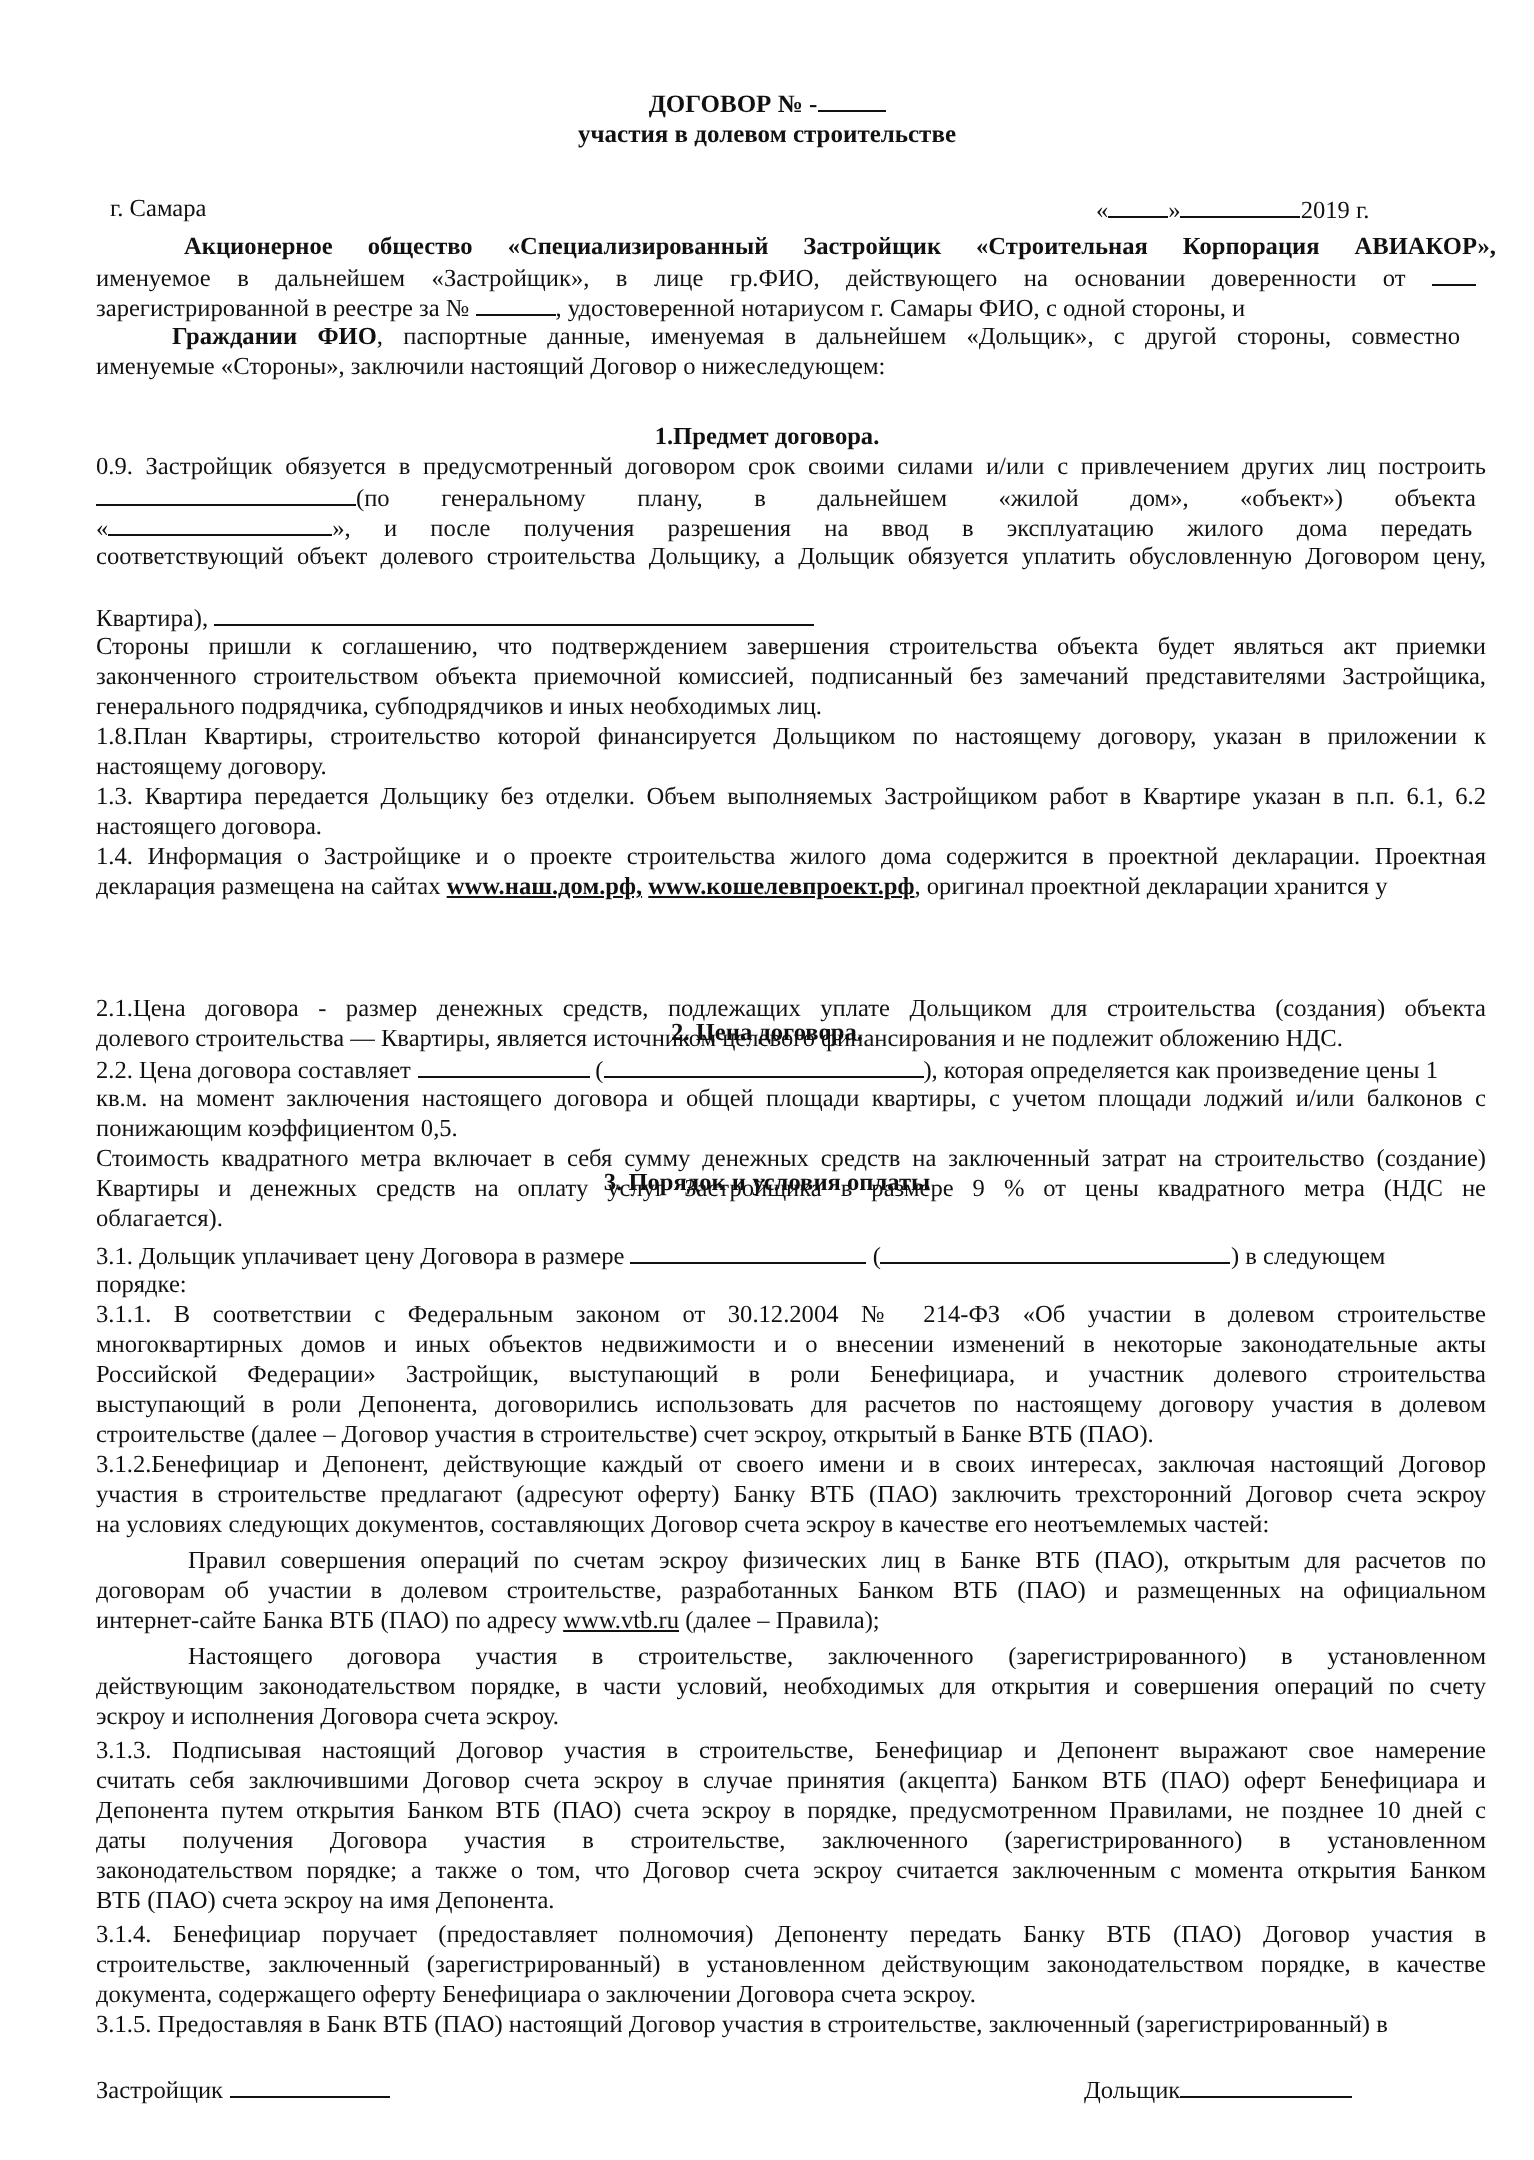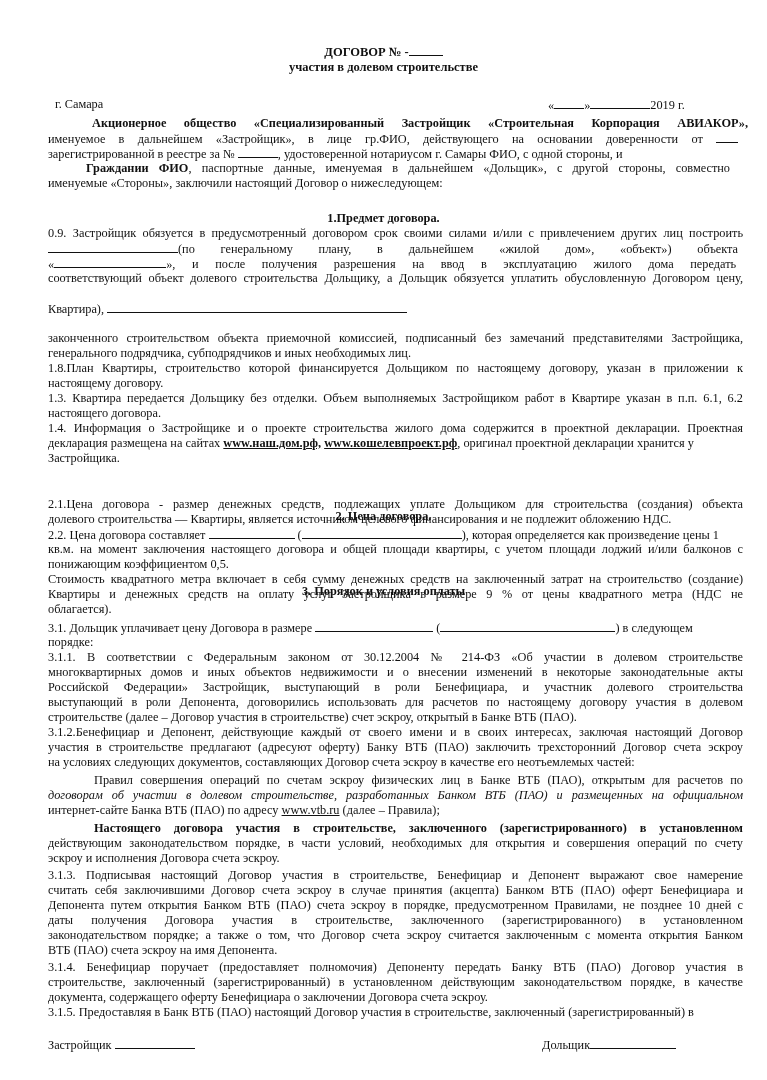--- a/index.html
+++ b/index.html
@@ -32,29 +32,29 @@
   <div class="line just" style="top:131px; width:690px;"><span>именуемое в дальнейшем «Застройщик», в лице гр.ФИО, действующего на основании доверенности от</span> <span class="blank" style="width:22px;"></span></div>
   <div class="line just" style="top:161px; left:86px; width:644px;"><b>Граждании ФИО</b><span>, паспортные данные, именуемая в дальнейшем «Дольщик», с другой стороны, совместно</span></div>
   <div class="line" style="top:176px;">именуемые «Стороны», заключили настоящий Договор о нижеследующем:</div>
 
   <div class="sec" style="top:211px;">1.Предмет договора.</div>
   <div class="line just" style="top:226px; width:695px;">0.9. Застройщик обязуется в предусмотренный договором срок своими силами и/или с привлечением других лиц построить</div>
   <div class="line" style="top:241px; width:695px;"><span class="blank" style="width:130px;"></span><span class="just" style="display:inline-block; width:560px;">(по генеральному плану, в дальнейшем «жилой дом», «объект») объекта</span></div>
   <div class="line" style="top:256px; width:695px;">«<span class="blank" style="width:112px;"></span><span class="just" style="display:inline-block; width:570px;">», и после получения разрешения на ввод в эксплуатацию жилого дома передать</span></div>
   <div class="line just" style="top:271px; width:695px;">соответствующий объект долевого строительства Дольщику, а Дольщик обязуется уплатить обусловленную Договором цену,</div>
   <div class="line" style="top:301px;"><span>Квартира),</span> <span class="blank" style="width:300px;"></span></div>
+  <div class="line just" style="top:316px; width:695px;">Стороны пришли к соглашению, что подтверждением завершения строительства объекта будет являться акт приемки</div>
   <div class="line just" style="top:331px; width:695px;">законченного строительством объекта приемочной комиссией, подписанный без замечаний представителями Застройщика,</div>
   <div class="line" style="top:346px;">генерального подрядчика, субподрядчиков и иных необходимых лиц.</div>
   <div class="line just" style="top:361px; width:695px;">1.8.План Квартиры, строительство которой финансируется Дольщиком по настоящему договору, указан в приложении к</div>
   <div class="line" style="top:376px;">настоящему договору.</div>
   <div class="line just" style="top:391px; width:695px;">1.3. Квартира передается Дольщику без отделки. Объем выполняемых Застройщиком работ в Квартире указан в п.п. 6.1, 6.2</div>
   <div class="line" style="top:406px;">настоящего договора.</div>
   <div class="line just" style="top:421px; width:695px;">1.4. Информация о Застройщике и о проекте строительства жилого дома содержится в проектной декларации. Проектная</div>
   <div class="line" style="top:436px;"><span>декларация размещена на сайтах</span> <b><u>www.наш.дом.рф,</u></b> <b><u>www.кошелевпроект.рф</u></b><span>, оригинал проектной декларации хранится у</span></div>
-  <div class="line" style="top:451px;">Застройщика.</div>
 
   <div class="sec" style="top:509px;">2. Цена договора.</div>
   <div class="line just" style="top:497px; width:695px;">2.1.Цена договора - размер денежных средств, подлежащих уплате Дольщиком для строительства (создания) объекта</div>
   <div class="line" style="top:512px;">долевого строительства — Квартиры, является источником целевого финансирования и не подлежит обложению НДС.</div>
   <div class="line" style="top:527px; width:695px;"><span>2.2. Цена договора составляет</span> <span class="blank" style="width:86px;"></span> (<span class="blank" style="width:160px;"></span><span>), которая определяется как произведение цены 1</span></div>
   <div class="line just" style="top:542px; width:695px;">кв.м. на момент заключения настоящего договора и общей площади квартиры, с учетом площади лоджий и/или балконов с</div>
   <div class="line" style="top:557px;">понижающим коэффициентом 0,5.</div>
   <div class="line just" style="top:572px; width:695px;">Стоимость квадратного метра включает в себя сумму денежных средств на заключенный затрат на строительство (создание)</div>
   <div class="line just" style="top:587px; width:695px;">Квартиры и денежных средств на оплату услуг Застройщика в размере 9 % от цены квадратного метра (НДС не</div>
   <div class="line" style="top:602px;">облагается).</div>
@@ -65,23 +65,23 @@
   <div class="line" style="top:635px;">порядке:</div>
   <div class="line just" style="top:650px; width:695px;">3.1.1. В соответствии с Федеральным законом от 30.12.2004 № 214-ФЗ «Об участии в долевом строительстве</div>
   <div class="line just" style="top:665px; width:695px;">многоквартирных домов и иных объектов недвижимости и о внесении изменений в некоторые законодательные акты</div>
   <div class="line just" style="top:680px; width:695px;">Российской Федерации» Застройщик, выступающий в роли Бенефициара, и участник долевого строительства</div>
   <div class="line just" style="top:695px; width:695px;">выступающий в роли Депонента, договорились использовать для расчетов по настоящему договору участия в долевом</div>
   <div class="line" style="top:710px;">строительстве (далее – Договор участия в строительстве) счет эскроу, открытый в Банке ВТБ (ПАО).</div>
   <div class="line just" style="top:725px; width:695px;">3.1.2.Бенефициар и Депонент, действующие каждый от своего имени и в своих интересах, заключая настоящий Договор</div>
   <div class="line just" style="top:740px; width:695px;">участия в строительстве предлагают (адресуют оферту) Банку ВТБ (ПАО) заключить трехсторонний Договор счета эскроу</div>
   <div class="line" style="top:755px;">на условиях следующих документов, составляющих Договор счета эскроу в качестве его неотъемлемых частей:</div>
   <div class="line just" style="top:773px; left:94px; width:649px;">Правил совершения операций по счетам эскроу физических лиц в Банке ВТБ (ПАО), открытым для расчетов по</div>
-  <div class="line just" style="top:788px; width:695px;font-style:italic;">договорам об участии в долевом строительстве, разработанных Банком ВТБ (ПАО) и размещенных на официальном</div>
+  <div class="line just" style="top:788px; width:695px;">договорам об участии в долевом строительстве, разработанных Банком ВТБ (ПАО) и размещенных на официальном</div>
   <div class="line" style="top:803px;"><span>интернет-сайте Банка ВТБ (ПАО) по адресу</span> <u>www.vtb.ru</u> <span>(далее – Правила);</span></div>
-  <div class="line just" style="top:821px; left:94px; width:649px;font-weight:bold;">Настоящего договора участия в строительстве, заключенного (зарегистрированного) в установленном</div>
+  <div class="line just" style="top:821px; left:94px; width:649px;">Настоящего договора участия в строительстве, заключенного (зарегистрированного) в установленном</div>
   <div class="line just" style="top:836px; width:695px;">действующим законодательством порядке, в части условий, необходимых для открытия и совершения операций по счету</div>
   <div class="line" style="top:851px;">эскроу и исполнения Договора счета эскроу.</div>
   <div class="line just" style="top:868px; width:695px;">3.1.3. Подписывая настоящий Договор участия в строительстве, Бенефициар и Депонент выражают свое намерение</div>
   <div class="line just" style="top:883px; width:695px;">считать себя заключившими Договор счета эскроу в случае принятия (акцепта) Банком ВТБ (ПАО) оферт Бенефициара и</div>
   <div class="line just" style="top:898px; width:695px;">Депонента путем открытия Банком ВТБ (ПАО) счета эскроу в порядке, предусмотренном Правилами, не позднее 10 дней с</div>
   <div class="line just" style="top:913px; width:695px;">даты получения Договора участия в строительстве, заключенного (зарегистрированного) в установленном</div>
   <div class="line just" style="top:928px; width:695px;">законодательством порядке; а также о том, что Договор счета эскроу считается заключенным с момента открытия Банком</div>
   <div class="line" style="top:943px;">ВТБ (ПАО) счета эскроу на имя Депонента.</div>
   <div class="line just" style="top:960px; width:695px;">3.1.4. Бенефициар поручает (предоставляет полномочия) Депоненту передать Банку ВТБ (ПАО) Договор участия в</div>
   <div class="line just" style="top:975px; width:695px;">строительстве, заключенный (зарегистрированный) в установленном действующим законодательством порядке, в качестве</div>

